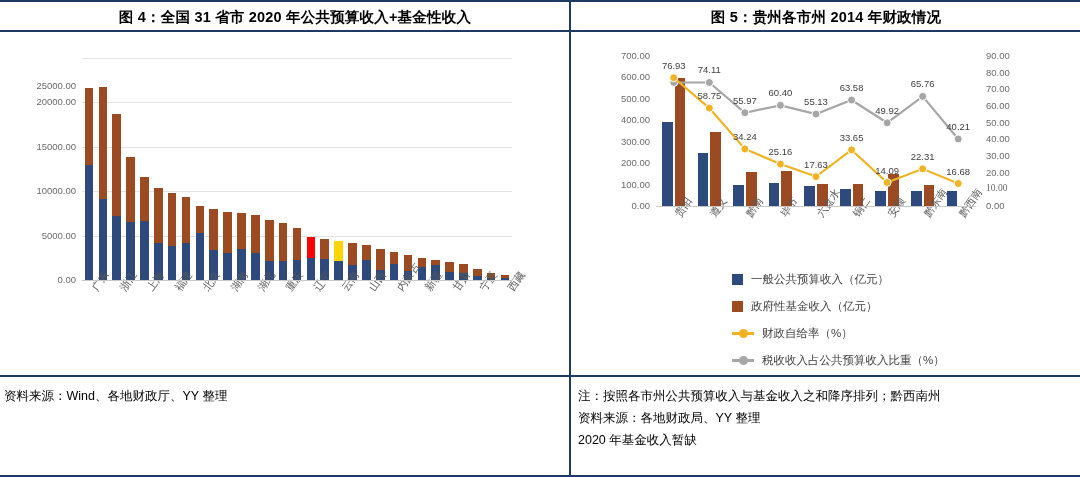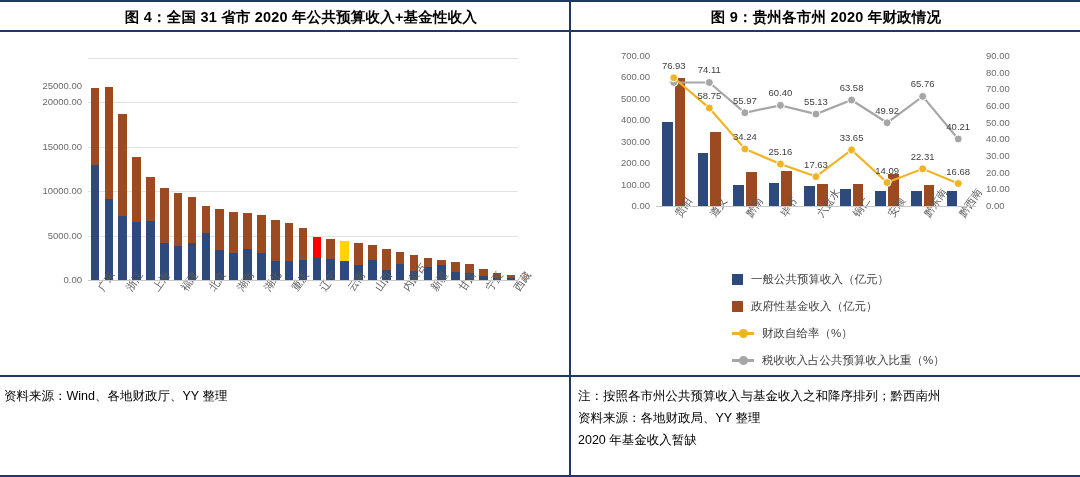--- a/index.html
+++ b/index.html
@@ -10,21 +10,21 @@
     background:#ffffff;
     color:#000000;
     overflow:hidden;
   }
   .page { position:relative; width:1080px; height:477px; }
 
   .hline { position:absolute; left:0; width:1080px; height:2px; background:#1f3864; }
   .vline { position:absolute; width:2px; background:#1f3864; }
 
   .panel { position:absolute; top:2px; height:473px; }
-  .panel-left { left:16px; width:570px; }
+  .panel-left { left:10px; width:570px; }
   .panel-right { left:572px; width:508px; }
 
   .cap {
     text-align:center;
     font-weight:bold;
     font-size:14.5px;
     padding-top:6px;
     letter-spacing:0.2px;
   }
 
@@ -266,36 +266,36 @@
           <div class="xcat" style="left: 411.839px; top: 254px;">新疆</div>
           <div class="xcat" style="left: 439.581px; top: 254px;">甘肃</div>
           <div class="xcat" style="left: 467.323px; top: 254px;">宁夏</div>
           <div class="xcat" style="left: 495.065px; top: 254px;">西藏</div>
         </div>
     <div class="axisline" style="left: 72px; width: 430px; top: 248px; height: 1px;"></div>
       </div>
   </div>
 
   <div class="panel panel-right">
-    <div class="cap">图 9：贵州各市州 2020 年财政情况</div>
+    <div class="cap">图 5：贵州各市州 2014 年财政情况</div>
 
     <div id="chart5">
       <div id="c5ylabels">
           <div class="ylab" style="left: 0px; width: 78px; top: 168px;">0.00</div>
           <div class="ylab" style="left: 0px; width: 78px; top: 146.571px;">100.00</div>
           <div class="ylab" style="left: 0px; width: 78px; top: 125.143px;">200.00</div>
           <div class="ylab" style="left: 0px; width: 78px; top: 103.714px;">300.00</div>
           <div class="ylab" style="left: 0px; width: 78px; top: 82.2857px;">400.00</div>
           <div class="ylab" style="left: 0px; width: 78px; top: 60.8571px;">500.00</div>
           <div class="ylab" style="left: 0px; width: 78px; top: 39.4286px;">600.00</div>
           <div class="ylab" style="left: 0px; width: 78px; top: 18px;">700.00</div>
         </div>
       <div id="c5ylabelsR">
           <div class="ylab-r" style="left: 414px; top: 168px;">0.00</div>
-          <div class="ylab-r" style="left: 414px; top: 151.333px;">10.00</div>
+          <div class="ylab-r" style="left: 414px; top: 151.333px; font-family: Liberation Serif, serif;">10.00</div>
           <div class="ylab-r" style="left: 414px; top: 134.667px;">20.00</div>
           <div class="ylab-r" style="left: 414px; top: 118px;">30.00</div>
           <div class="ylab-r" style="left: 414px; top: 101.333px;">40.00</div>
           <div class="ylab-r" style="left: 414px; top: 84.6667px;">50.00</div>
           <div class="ylab-r" style="left: 414px; top: 68px;">60.00</div>
           <div class="ylab-r" style="left: 414px; top: 51.3333px;">70.00</div>
           <div class="ylab-r" style="left: 414px; top: 34.6667px;">80.00</div>
           <div class="ylab-r" style="left: 414px; top: 18px;">90.00</div>
         </div>
       <div id="c5plot">

